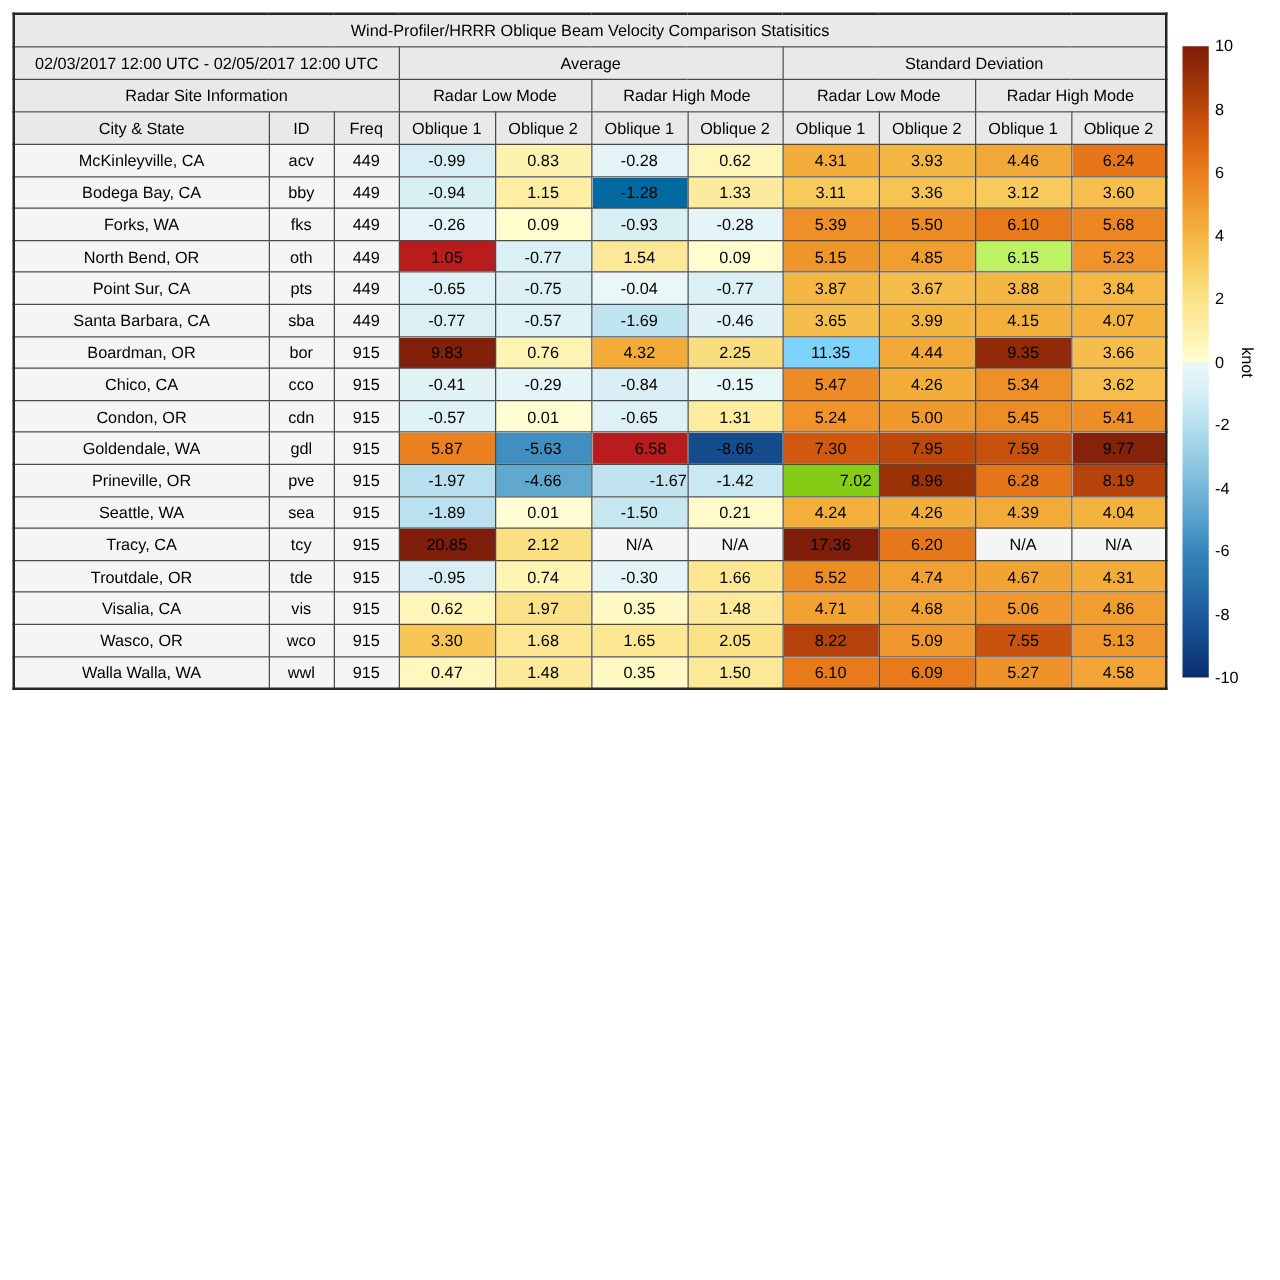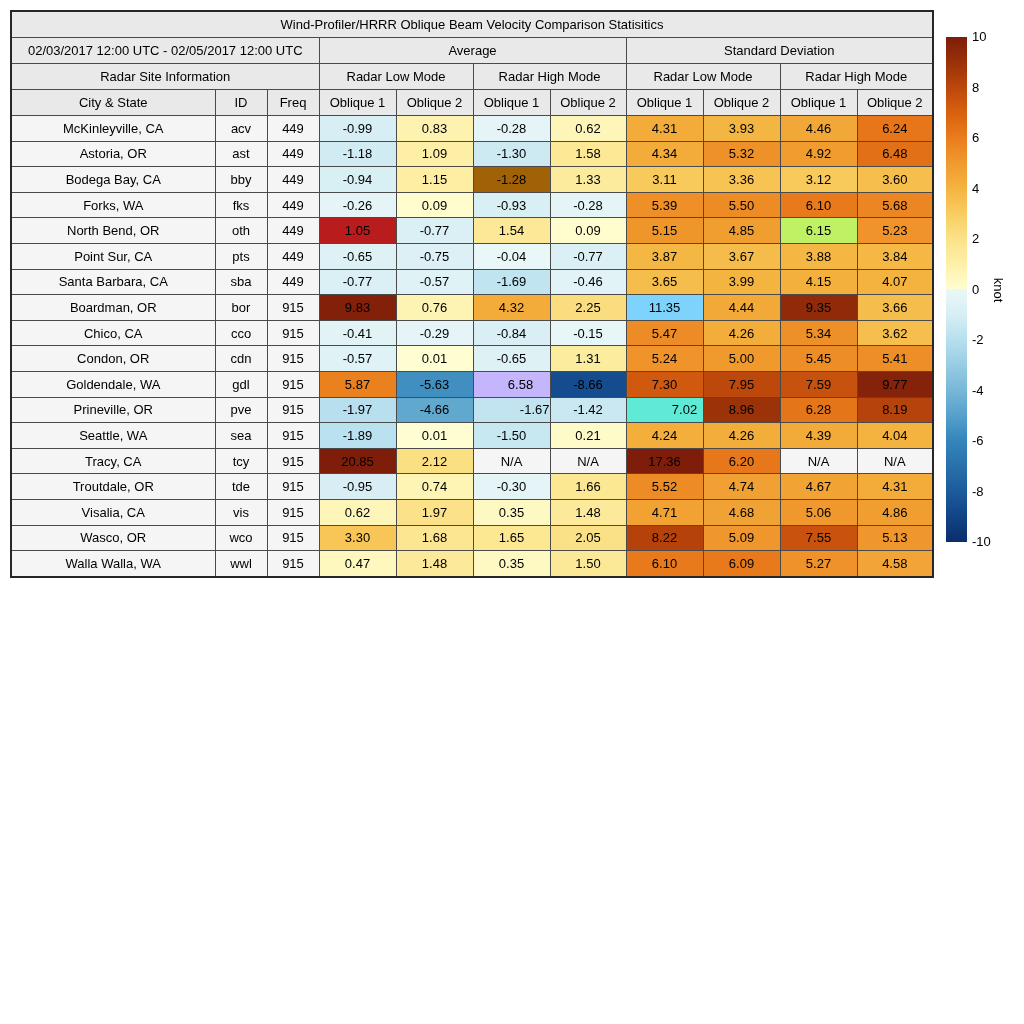--- a/index.html
+++ b/index.html
@@ -134,39 +134,26 @@
           <td style="background: rgb(215, 238, 244);">-0.99</td>
           <td style="background: rgb(253, 242, 175);">0.83</td>
           <td style="background: rgb(229, 244, 247);">-0.28</td>
           <td style="background: rgb(254, 245, 184);">0.62</td>
           <td style="background: rgb(243, 172, 58);">4.31</td>
           <td style="background: rgb(244, 182, 66);">3.93</td>
           <td style="background: rgb(242, 168, 56);">4.46</td>
           <td style="background: rgb(230, 118, 25);">6.24</td>
         </tr>
         <tr>
-          <td class="sitecell">Astoria, OR</td>
-          <td class="sitecell">ast</td>
-          <td class="sitecell">449</td>
-          <td style="background: rgb(209, 235, 243);">-1.18</td>
-          <td style="background: rgb(253, 239, 165);">1.09</td>
-          <td style="background: rgb(205, 234, 242);">-1.30</td>
-          <td style="background: rgb(252, 232, 149);">1.58</td>
-          <td style="background: rgb(243, 171, 58);">4.34</td>
-          <td style="background: rgb(238, 145, 40);">5.32</td>
-          <td style="background: rgb(240, 156, 47);">4.92</td>
-          <td style="background: rgb(225, 112, 22);">6.48</td>
-        </tr>
-        <tr>
           <td class="sitecell">Bodega Bay, CA</td>
           <td class="sitecell">bby</td>
           <td class="sitecell">449</td>
           <td style="background: rgb(216, 239, 244);">-0.94</td>
           <td style="background: rgb(253, 238, 163);">1.15</td>
-          <td style="background: #a16207;">-1.28</td>
+          <td style="background: #0369a1;">-1.28</td>
           <td style="background: rgb(252, 235, 157);">1.33</td>
           <td style="background: rgb(248, 202, 92);">3.11</td>
           <td style="background: rgb(247, 196, 84);">3.36</td>
           <td style="background: rgb(248, 202, 92);">3.12</td>
           <td style="background: rgb(246, 190, 77);">3.60</td>
         </tr>
         <tr>
           <td class="sitecell">Forks, WA</td>
           <td class="sitecell">fks</td>
           <td class="sitecell">449</td>
@@ -256,36 +243,36 @@
           <td style="background: rgb(240, 154, 46);">5.00</td>
           <td style="background: rgb(237, 141, 38);">5.45</td>
           <td style="background: rgb(238, 142, 39);">5.41</td>
         </tr>
         <tr>
           <td class="sitecell">Goldendale, WA</td>
           <td class="sitecell">gdl</td>
           <td class="sitecell">915</td>
           <td style="background: rgb(235, 129, 30);">5.87</td>
           <td style="background: rgb(65, 143, 193);">-5.63</td>
-          <td style="background: #c4b5fd; padding-left: 18px;">6.58</td>
+          <td style="background: #b91c1c; padding-left: 18px;">6.58</td>
           <td style="background: rgb(21, 76, 141);">-8.66</td>
           <td style="background: rgb(208, 89, 15);">7.30</td>
           <td style="background: rgb(189, 72, 12);">7.95</td>
           <td style="background: rgb(199, 82, 14);">7.59</td>
           <td style="background: rgb(132, 34, 10);">9.77</td>
         </tr>
         <tr>
           <td class="sitecell">Prineville, OR</td>
           <td class="sitecell">pve</td>
           <td class="sitecell">915</td>
           <td style="background: rgb(183, 223, 238);">-1.97</td>
           <td style="background: rgb(97, 168, 207);">-4.66</td>
           <td style="background: rgb(193, 228, 240); text-align: right;">-1.67</td>
           <td style="background: rgb(201, 232, 241);">-1.42</td>
-          <td style="background: #5eead4; padding-left: 40px;">7.02</td>
+          <td style="background: #84cc16; padding-left: 40px;">7.02</td>
           <td style="background: rgb(155, 50, 8);">8.96</td>
           <td style="background: rgb(229, 117, 25);">6.28</td>
           <td style="background: rgb(182, 67, 11);">8.19</td>
         </tr>
         <tr>
           <td class="sitecell">Seattle, WA</td>
           <td class="sitecell">sea</td>
           <td class="sitecell">915</td>
           <td style="background: rgb(186, 225, 239);">-1.89</td>
           <td style="background: rgb(255, 254, 210);">0.01</td>

